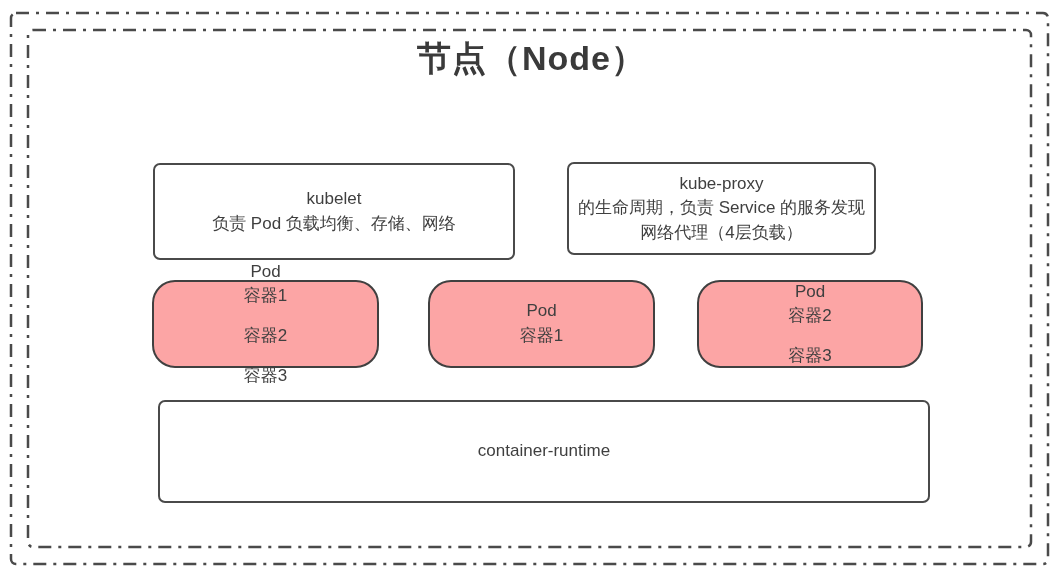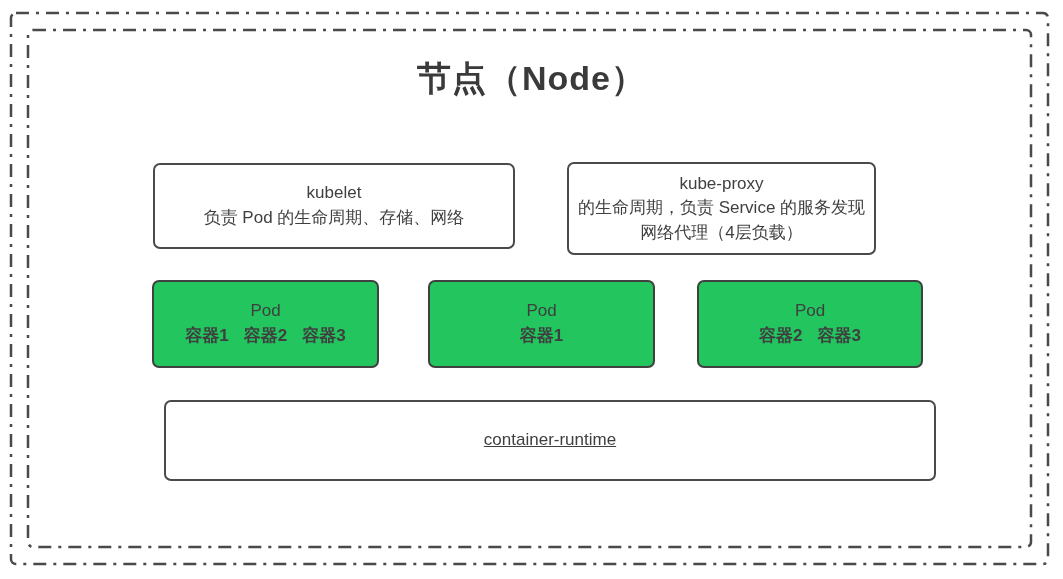--- a/index.html
+++ b/index.html
@@ -17,21 +17,21 @@
 
   .border-svg {
     position: absolute;
     left: 0; top: 0;
     width: 1063px; height: 579px;
     pointer-events: none;
   }
 
   .diagram-title {
     position: absolute;
-    left: 0; top: 56px;
+    left: 0; top: 36px;
     width: 1063px;
     text-align: center;
     font-size: 34px;
     font-weight: bold;
     color: #3a3a3a;
     letter-spacing: 1px;
   }
 
   .box {
     position: absolute;
@@ -45,56 +45,56 @@
     text-align: center;
     font-size: 17px;
     line-height: 1.45;
     color: #3f3f3f;
     padding: 4px 10px;
   }
 
   .box .box-name { white-space: nowrap; }
   .box .box-desc { white-space: nowrap; }
 
-  .box-kubelet        { left: 153px; top: 163px; width: 362px; height: 86px; justify-content: center; }
+  .box-kubelet        { left: 153px; top: 163px; width: 362px; height: 97px; justify-content: center; }
   .box-kube-proxy     { left: 567px; top: 162px; width: 309px; height: 93px; }
 
   .pod {
-    background: #22c55e;
+    background: #fca5a5;
     border-color: #404040;
+    border-radius: 23px;
   }
   .box-pod-1 { left: 152px; top: 280px; width: 227px; height: 88px; }
   .box-pod-2 { left: 428px; top: 280px; width: 227px; height: 88px; }
   .box-pod-3 { left: 697px; top: 280px; width: 226px; height: 88px; }
 
   .pod-containers {
     display: flex;
-    flex-direction: row;
+    flex-direction: column;
     justify-content: flex-end;
     gap: 15px;
-    font-weight: bold;
   }
 
-  .box-runtime { left: 164px; top: 400px; width: 772px; height: 81px; text-decoration: underline; }
+  .box-runtime { left: 158px; top: 400px; width: 772px; height: 103px; }
 </style>
 </head>
 <body>
 
 <div class="canvas">
 
   <svg class="border-svg">
     <rect x="11" y="13" width="1037" height="551" rx="5" fill="none" stroke-width="2.5" stroke-dasharray="13 7 3 7" stroke="#4a4a4a"></rect>
     <rect x="28" y="30" width="1003" height="517" rx="5" fill="none" stroke-width="2.5" stroke-dasharray="13 7 3 7" stroke="#4a4a4a"></rect>
   </svg>
 
   <div class="diagram-title">节点（Node）</div>
 
   <div class="box box-kubelet">
     <div class="box-name">kubelet</div>
-    <div class="box-desc">负责 Pod 的生命周期、存储、网络</div>
+    <div class="box-desc">负责 Pod 负载均衡、存储、网络</div>
   </div>
 
   <div class="box box-kube-proxy">
     <div class="box-name">kube-proxy</div>
     <div class="box-desc">的生命周期，负责 Service 的服务发现</div>
     <div class="box-desc">网络代理（4层负载）</div>
   </div>
 
   <div class="box pod box-pod-1">
     <div class="box-name">Pod</div>

